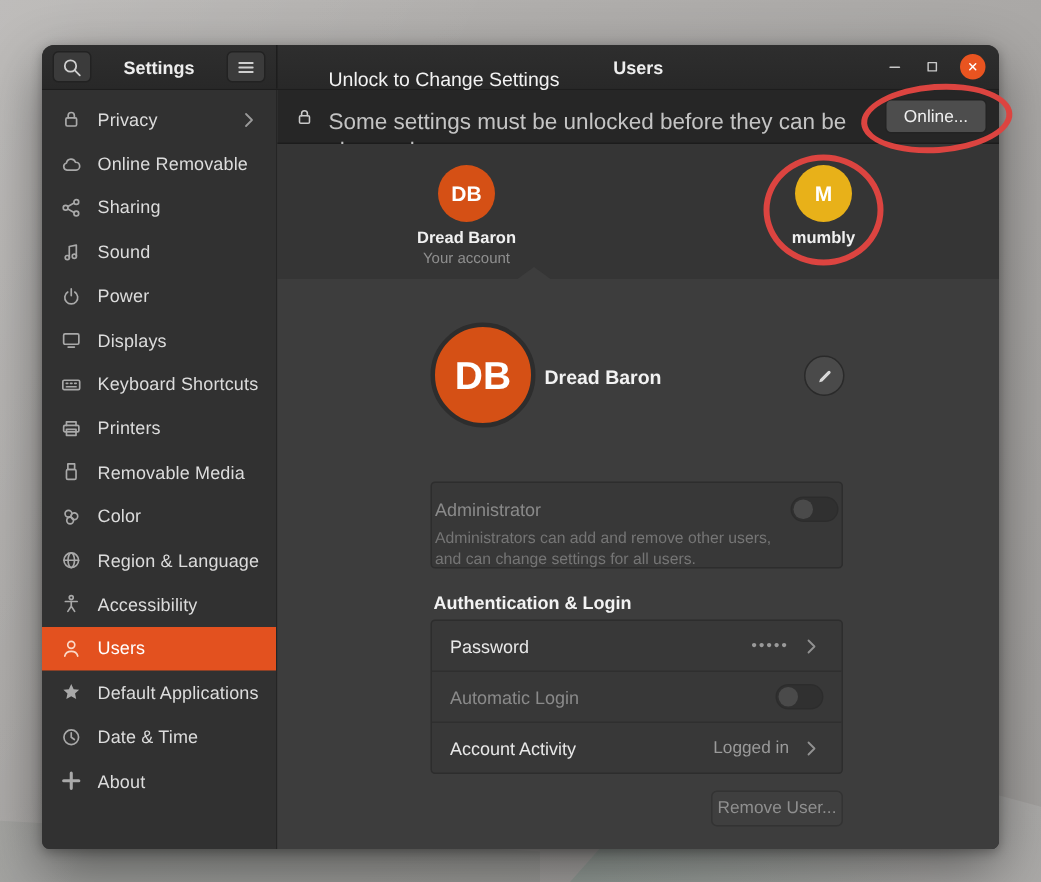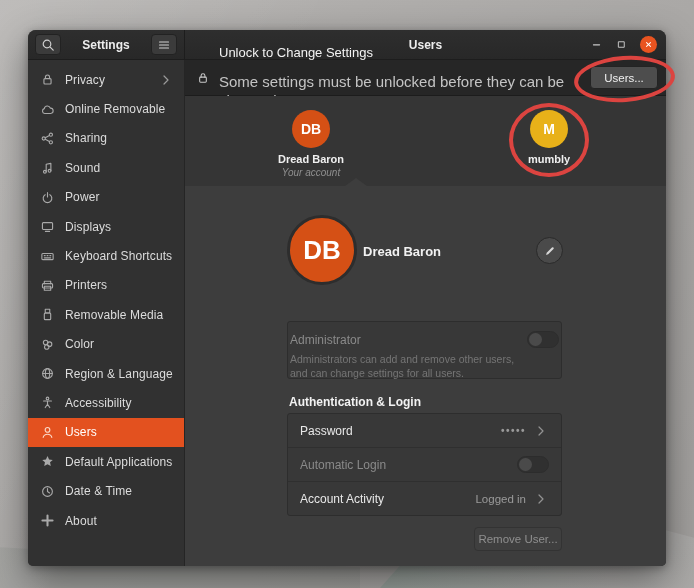--- a/index.html
+++ b/index.html
@@ -73,21 +73,21 @@
   .carousel { height:90px; flex:none; background:#353535; position:relative; }
   .c-user { position:absolute; top:14px; width:120px; text-align:center; }
   .c-user-1 { left:66px; }
   .c-user-2 { left:304px; }
   .c-avatar { width:38px; height:38px; border-radius:50%; margin:0 auto;
               display:flex; align-items:center; justify-content:center;
               color:#fff; font-weight:bold; font-size:14px; }
   .c-avatar.db { background:var(--avatar1,#D55015); }
   .c-avatar.m  { background:var(--avatar2,#E8B119); }
   .c-name { margin-top:5px; font-size:11px; font-weight:bold; color:#f0f0f0; }
-  .c-sub { margin-top:2px; font-size:10px; color:#8f8f8f;font-style:italic; }
+  .c-sub { margin-top:2px; font-size:10px; color:#8f8f8f; }
 
   .content { flex:1; position:relative; background:#3d3d3d; }
   .caret { position:absolute; left:160px; top:-8px; width:0; height:0;
            border-left:11px solid transparent; border-right:11px solid transparent;
            border-bottom:8px solid #3d3d3d; }
 
   .profile-avatar { position:absolute; left:102px; top:29px; width:70px; height:70px;
                     border-radius:50%; background:var(--avatar1,#D55015);
                     border:3px solid #2d2d2d; display:flex; align-items:center; justify-content:center;
                     color:#fff; font-size:26px; font-weight:bold; }
@@ -363,21 +363,21 @@
         <span class="ic lock-ic">
             <svg viewBox="0 0 16 16" fill="none" stroke="currentColor" stroke-width="1.2" stroke-linecap="round" stroke-linejoin="round">
               <rect x="4.2" y="7" width="7.6" height="5.8" rx="1"></rect>
               <path d="M5.8 7 V5.4 a2.2 2.2 0 0 1 4.4 0 V7"></path>
             </svg>
           </span>
         <div class="banner-text">
           <div class="banner-title">Unlock to Change Settings</div>
           <div class="banner-sub">Some settings must be unlocked before they can be changed.</div>
         </div>
-        <div class="unlock-btn">Users...</div>
+        <div class="unlock-btn">Online...</div>
       </div>
 
       <div class="carousel">
         <div class="c-user c-user-1">
           <div class="c-avatar db">DB</div>
           <div class="c-name">Dread Baron</div>
           <div class="c-sub">Your account</div>
         </div>
         <div class="c-user c-user-2">
           <div class="c-avatar m">M</div>

